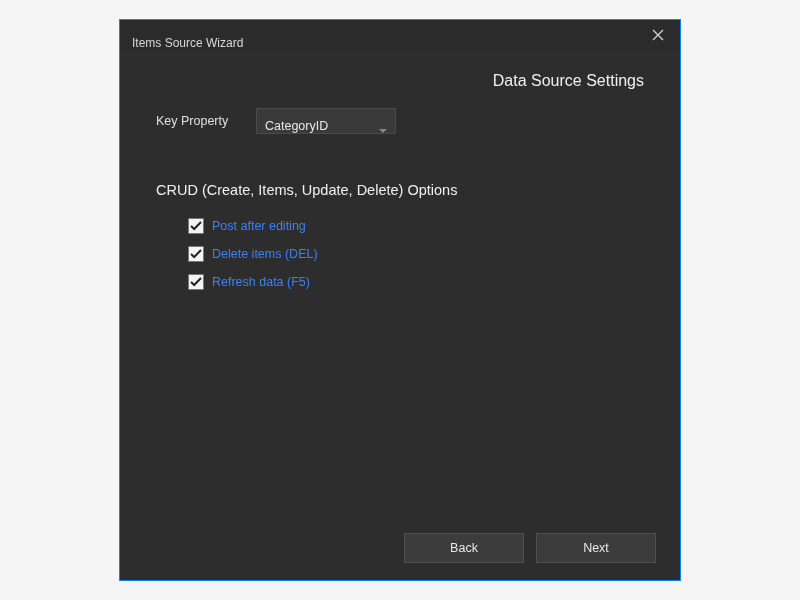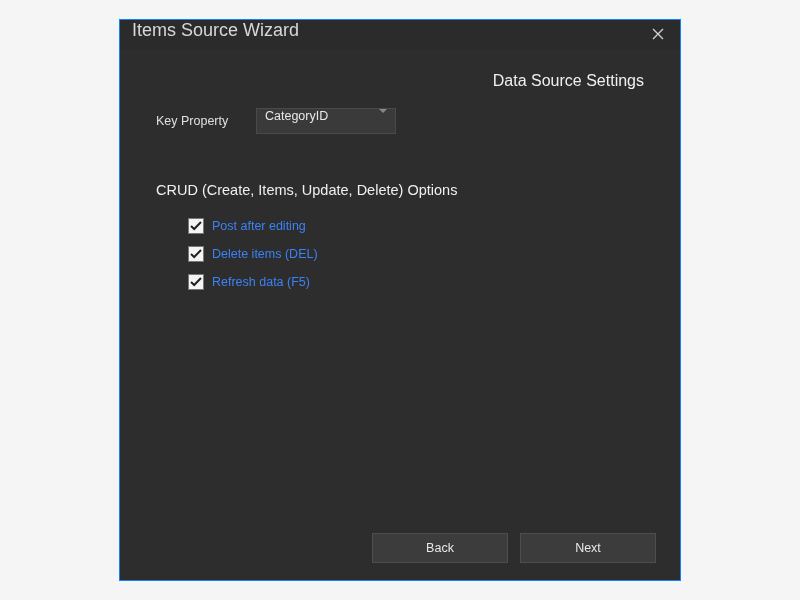--- a/index.html
+++ b/index.html
@@ -19,23 +19,23 @@
     background: #2d2d2d;
     border: 1px solid #0a84ff;
     display: flex;
     flex-direction: column;
     color: #e8e8e8;
   }
   .titlebar {
     height: 30px;
     background: #2b2b2b;
     display: flex;
-    align-items: flex-start;
+    align-items: flex-end;
     padding: 0 8px 0 12px;
-    font-size: 18px;
+    font-size: 12px;
     color: #d8d8d8;
   }
   .titlebar .title { flex: 1; }
   .titlebar .close {
     width: 28px;
     height: 28px;
     display: flex;
     align-items: center;
     justify-content: center;
     color: #cfcfcf;
@@ -62,21 +62,21 @@
     font-size: 12.5px;
     color: #e0e0e0;
     width: 100px;
   }
   .dropdown {
     width: 140px;
     height: 26px;
     background: #3a3a3a;
     border: 1px solid #4a4a4a;
     display: flex;
-    align-items: flex-start;
+    align-items: flex-end;
     padding: 0 8px;
     font-size: 12.5px;
     color: #e8e8e8;
     cursor: pointer;
     position: relative;
   }
   .dropdown .dd-label { flex: 1; }
   .dropdown .dd-arrow {
     width: 0; height: 0;
     border-left: 4px solid transparent;
@@ -115,21 +115,21 @@
   }
   .footer {
     height: 54px;
     display: flex;
     align-items: center;
     justify-content: flex-end;
     padding: 0 24px 10px 0;
     gap: 12px;
   }
   .btn {
-    width: 136px;
+    width: 120px;
     height: 30px;
     background: #3c3c3c;
     border: 1px solid #4e4e4e;
     color: #e8e8e8;
     font-size: 12.5px;
     display: flex;
     align-items: center;
     justify-content: center;
     cursor: pointer;
   }

